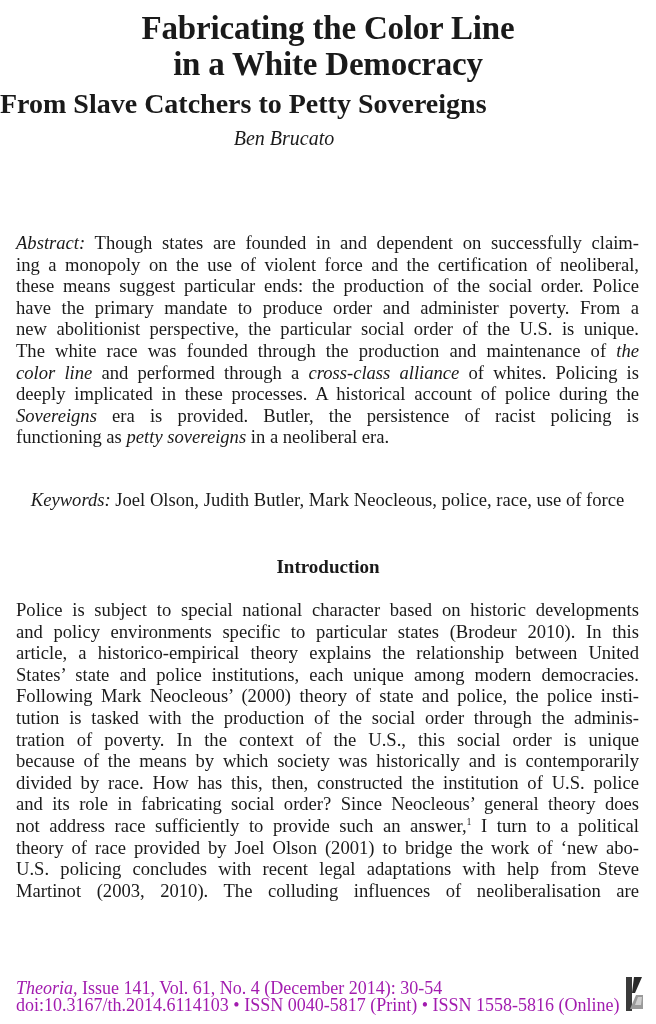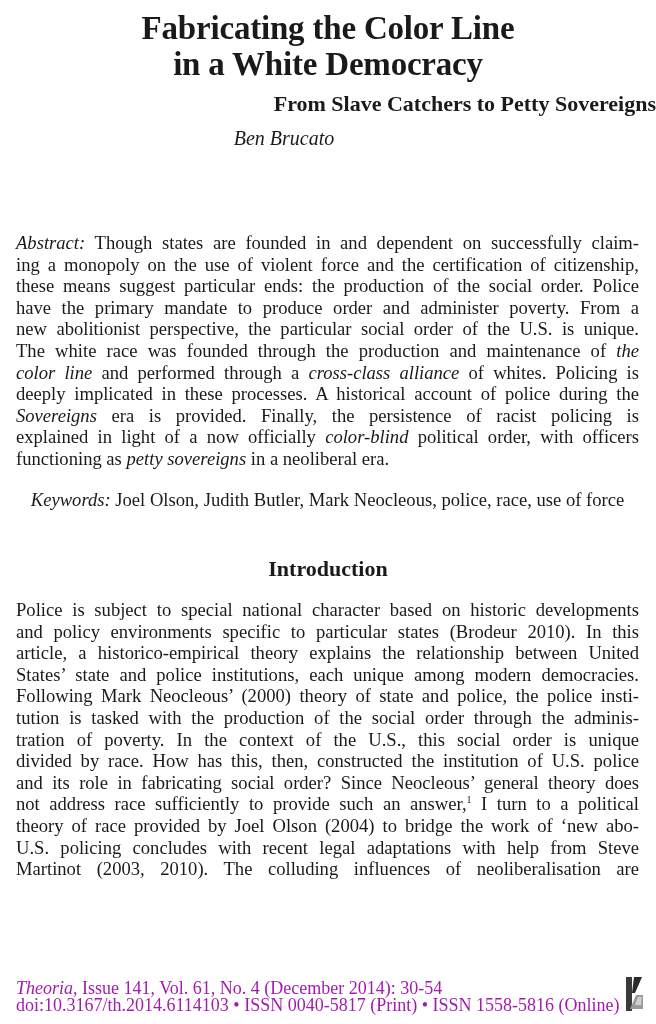--- a/index.html
+++ b/index.html
@@ -5,37 +5,37 @@
   html, body { margin: 0; padding: 0; background: #ffffff; }
   body {
     width: 656px; height: 1024px; overflow: hidden; position: relative;
     font-family: "Liberation Serif", "DejaVu Serif", serif; color: #1a1a1a;
   }
   .title {
     position: absolute; left: 0; width: 656px; text-align: center;
     font-weight: bold; font-size: 33px; line-height: 36px; top: 10px; letter-spacing: -0.2px;
   }
   .subtitle {
-    position: absolute; left: 0; width: 656px; text-align: right;
-    font-weight: bold; font-size: 22px; line-height: 28px; top: 90px;
+    position: absolute; left: 0; width: 656px; text-align: left;
+    font-weight: bold; font-size: 28px; line-height: 28px; top: 90px;
   }
   .author {
     position: absolute; left: 0; width: 568px; text-align: center;
     font-style: italic; font-size: 20px; line-height: 24px; top: 126px;
   }
   .block {
     position: absolute; left: 16px; width: 623px;
     font-size: 18.6px; line-height: 21.6px; text-align: justify;
     hyphens: manual;
   }
   .abstract { top: 232px; }
   .keywords { top: 489px; text-align: center; white-space: nowrap; }
   .heading {
     position: absolute; left: 0; width: 656px; text-align: center;
-    font-weight: bold; font-size: 22px; top: 556px;
+    font-weight: bold; font-size: 19px; top: 556px;
   }
   .intro { top: 599px; }
   .line { display: block; text-align: justify; text-align-last: justify; white-space: nowrap; }
   .line.last { text-align-last: left; }
   em, .it { font-style: italic; }
   sup { font-size: 10px; line-height: 0; vertical-align: 7px; }
   .footer {
     position: absolute; left: 16px; top: 980px; font-size: 18px; line-height: 17px; color: #a21caf;
   }
   .logo {
@@ -47,50 +47,50 @@
 
 <div class="title">
   <div>Fabricating the Color Line</div>
   <div>in a White Democracy</div>
 </div>
 <div class="subtitle">From Slave Catchers to Petty Sovereigns</div>
 <div class="author">Ben Brucato</div>
 
 <div class="block abstract">
   <span class="line"><span class="it">Abstract:</span><span> Though states are founded in and dependent on successfully claim-</span></span>
-  <span class="line">ing a monopoly on the use of violent force and the certification of citizenship,</span>
+  <span class="line">ing a monopoly on the use of violent force and the certification of neoliberal,</span>
   <span class="line">these means suggest particular ends: the production of the social order. Police</span>
   <span class="line">have the primary mandate to produce order and administer poverty. From a</span>
   <span class="line">new abolitionist perspective, the particular social order of the U.S. is unique.</span>
   <span class="line"><span>The white race was founded through the production and maintenance of </span><span class="it">the</span></span>
   <span class="line"><span class="it">color line</span><span> and performed through a </span><span class="it">cross-class alliance</span><span> of whites. Policing is</span></span>
   <span class="line">deeply implicated in these processes. A historical account of police during the</span>
-  <span class="line"><span class="it">Sovereigns</span><span> era is provided. Finally, the persistence of racist policing is</span></span>
-  <span class="line"><span>explained in light of a now officially </span><span class="it">color-blind</span><span> political order, with officers</span></span>
+  <span class="line"><span class="it">Sovereigns</span><span> era is provided. Butler, the persistence of racist policing is</span></span>
   <span class="line last"><span>functioning as </span><span class="it">petty sovereigns</span><span> in a neoliberal era.</span></span>
 </div>
 
 <div class="block keywords">
   <span class="it">Keywords:</span><span> Joel Olson, Judith Butler, Mark Neocleous, police, race, use of force</span>
 </div>
 
 <div class="heading">Introduction</div>
 
 <div class="block intro">
   <span class="line">Police is subject to special national character based on historic developments</span>
   <span class="line">and policy environments specific to particular states (Brodeur 2010). In this</span>
   <span class="line">article, a historico-empirical theory explains the relationship between United</span>
   <span class="line">States’ state and police institutions, each unique among modern democracies.</span>
   <span class="line">Following Mark Neocleous’ (2000) theory of state and police, the police insti-</span>
   <span class="line">tution is tasked with the production of the social order through the adminis-</span>
   <span class="line">tration of poverty. In the context of the U.S., this social order is unique</span>
+  <span class="line">because of the means by which society was historically and is contemporarily</span>
   <span class="line">divided by race. How has this, then, constructed the institution of U.S. police</span>
   <span class="line">and its role in fabricating social order? Since Neocleous’ general theory does</span>
   <span class="line"><span>not address race sufficiently to provide such an answer,</span><sup>1</sup><span> I turn to a political</span></span>
-  <span class="line">theory of race provided by Joel Olson (2004) to bridge the work of ‘new abo-</span>
+  <span class="line">theory of race provided by Joel Olson (2001) to bridge the work of ‘new abo-</span>
   <span class="line">U.S. policing concludes with recent legal adaptations with help from Steve</span>
   <span class="line">Martinot (2003, 2010). The colluding influences of neoliberalisation are</span>
 </div>
 
 <div class="footer">
   <div><span class="it">Theoria,</span><span> Issue 141, Vol. 61, No. 4 (December 2014): 30-54</span></div>
   <div>doi:10.3167/th.2014.6114103 • ISSN 0040-5817 (Print) • ISSN 1558-5816 (Online)</div>
 </div>
 
 <svg class="logo" viewBox="0 0 18 40">

